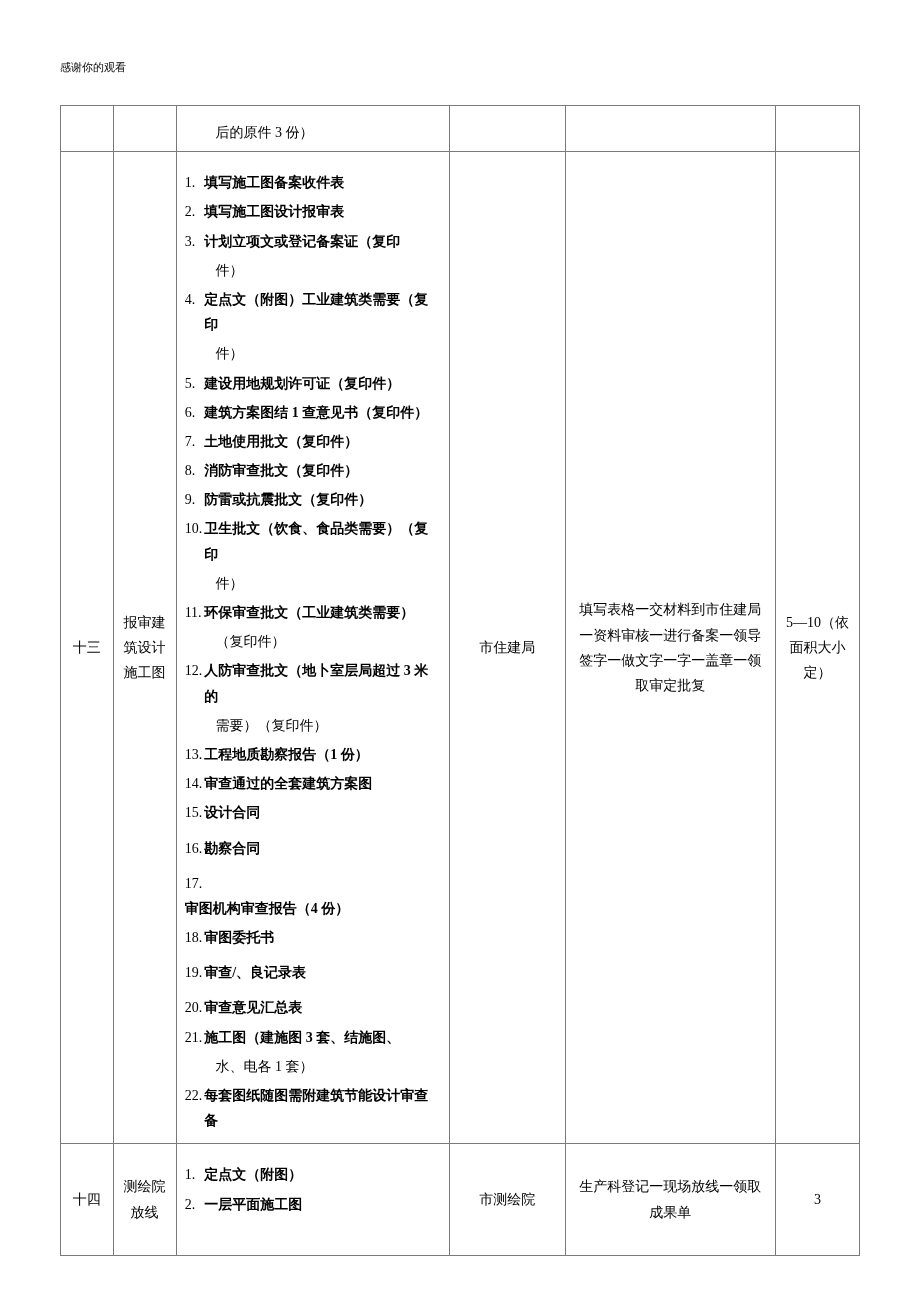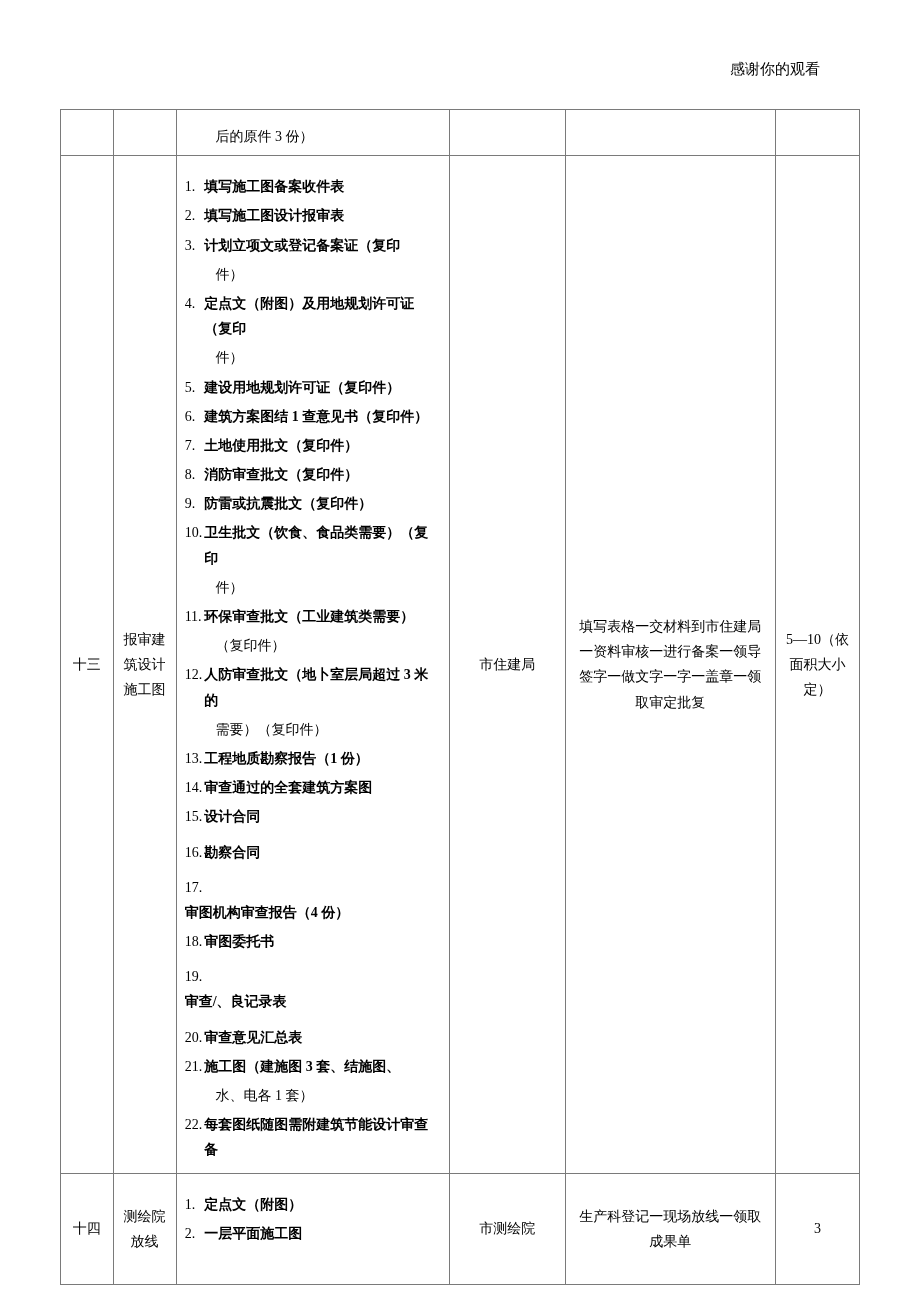--- a/index.html
+++ b/index.html
@@ -6,22 +6,22 @@
     font-family: "SimSun", "宋体", serif;
     font-size: 14px;
     color: #000;
     background: #fff;
     margin: 0;
     padding: 60px 60px 40px 60px;
     width: 920px;
     box-sizing: border-box;
   }
   .header-note {
-    text-align: right;
-    font-size: 15px;
+    text-align: left;
+    font-size: 11px;
     padding-right: 40px;
     margin-bottom: 30px;
   }
   table {
     border-collapse: collapse;
     width: 100%;
     table-layout: fixed;
   }
   th, td {
     border: 1px solid #7a7a7a;
@@ -102,21 +102,21 @@
             <span class="num">2.</span>
             <span class="txt">填写施工图设计报审表</span>
           </div>
       <div class="materials-item">
             <span class="num">3.</span>
             <span class="txt">计划立项文或登记备案证（复印</span>
           </div>
       <div class="materials-sub">件）</div>
       <div class="materials-item">
             <span class="num">4.</span>
-            <span class="txt">定点文（附图）及用地规划许可证（复印</span>
+            <span class="txt">定点文（附图）工业建筑类需要（复印</span>
           </div>
       <div class="materials-sub">件）</div>
       <div class="materials-item">
             <span class="num">5.</span>
             <span class="txt">建设用地规划许可证（复印件）</span>
           </div>
       <div class="materials-item">
             <span class="num">6.</span>
             <span class="txt">建筑方案图结 1 查意见书（复印件）</span>
           </div>
@@ -164,21 +164,21 @@
             <span class="txt">勘察合同</span>
           </div>
       <div class="materials-item" style="margin-top:10px;flex-direction:column;">
             <span class="num">17.</span>
             <span class="txt">审图机构审查报告（4 份）</span>
           </div>
       <div class="materials-item">
             <span class="num">18.</span>
             <span class="txt">审图委托书</span>
           </div>
-      <div class="materials-item" style="margin-top:10px;flex-direction:column;">
+      <div class="materials-item" style="margin-top:10px;">
             <span class="num">19.</span>
             <span class="txt">审查/、良记录表</span>
           </div>
       <div class="materials-item" style="margin-top:10px;">
             <span class="num">20.</span>
             <span class="txt"> 审查意见汇总表</span>
           </div>
       <div class="materials-item">
             <span class="num">21.</span>
             <span class="txt">施工图（建施图 3 套、结施图、</span>

